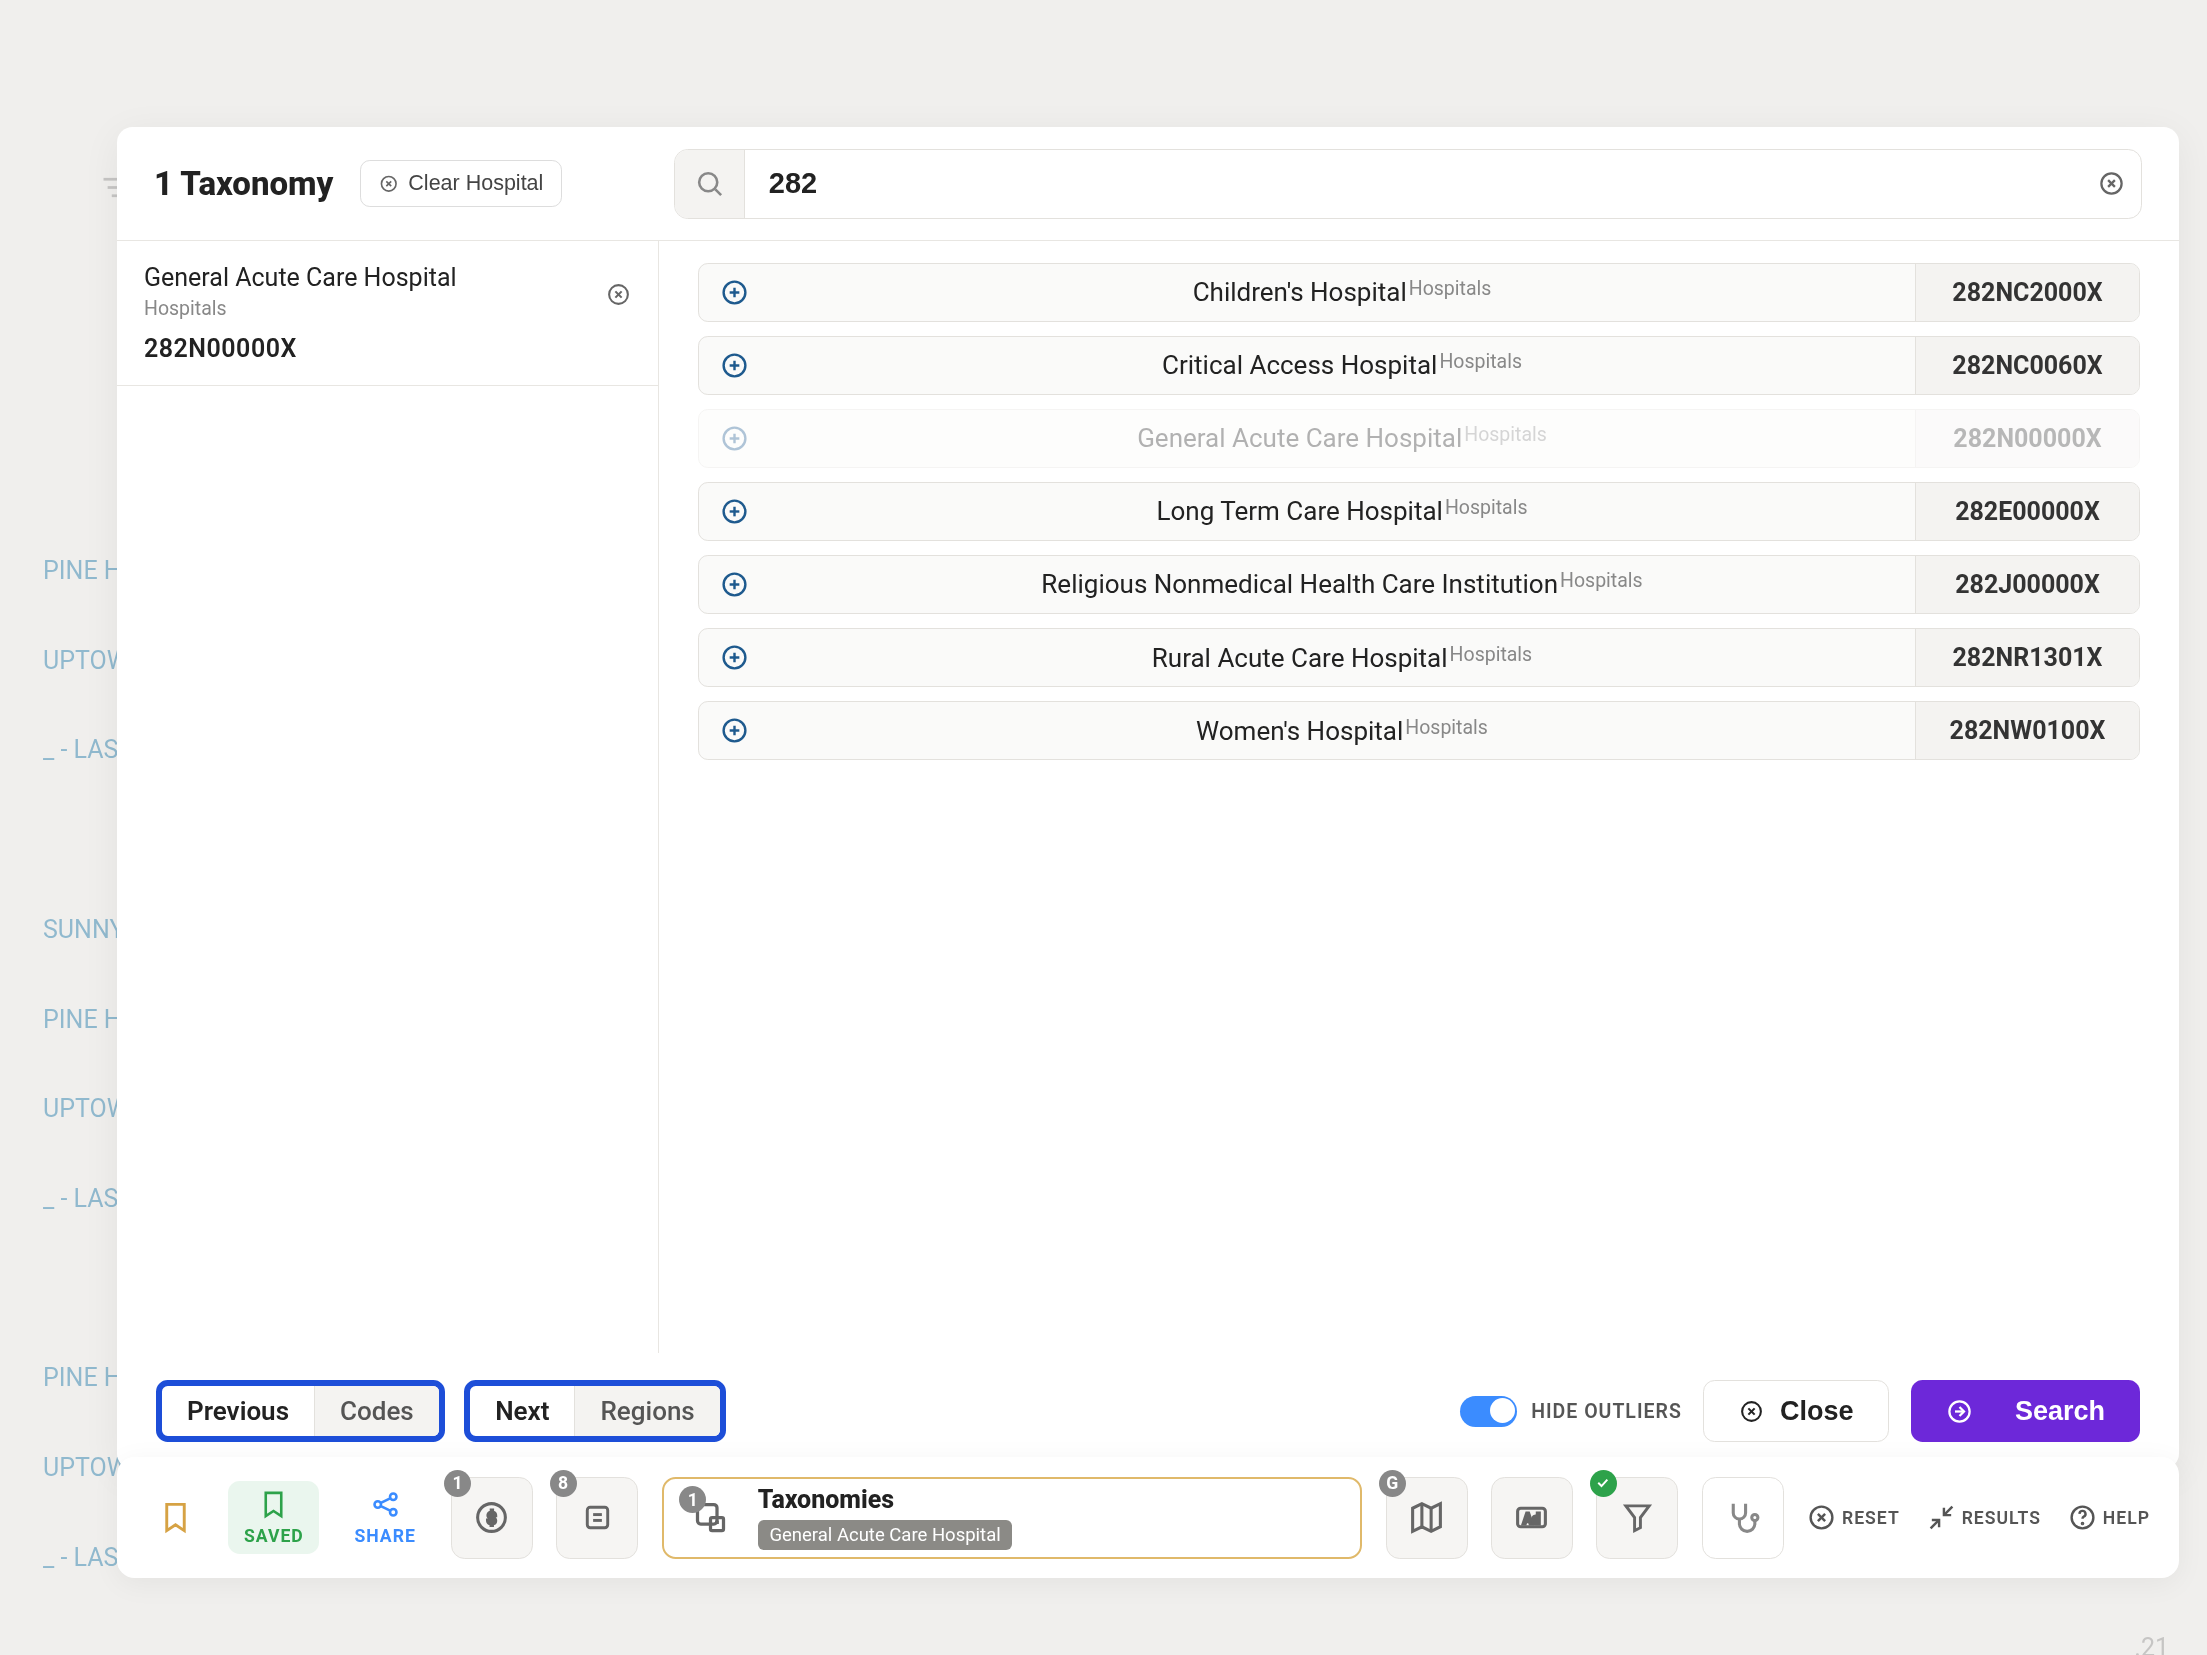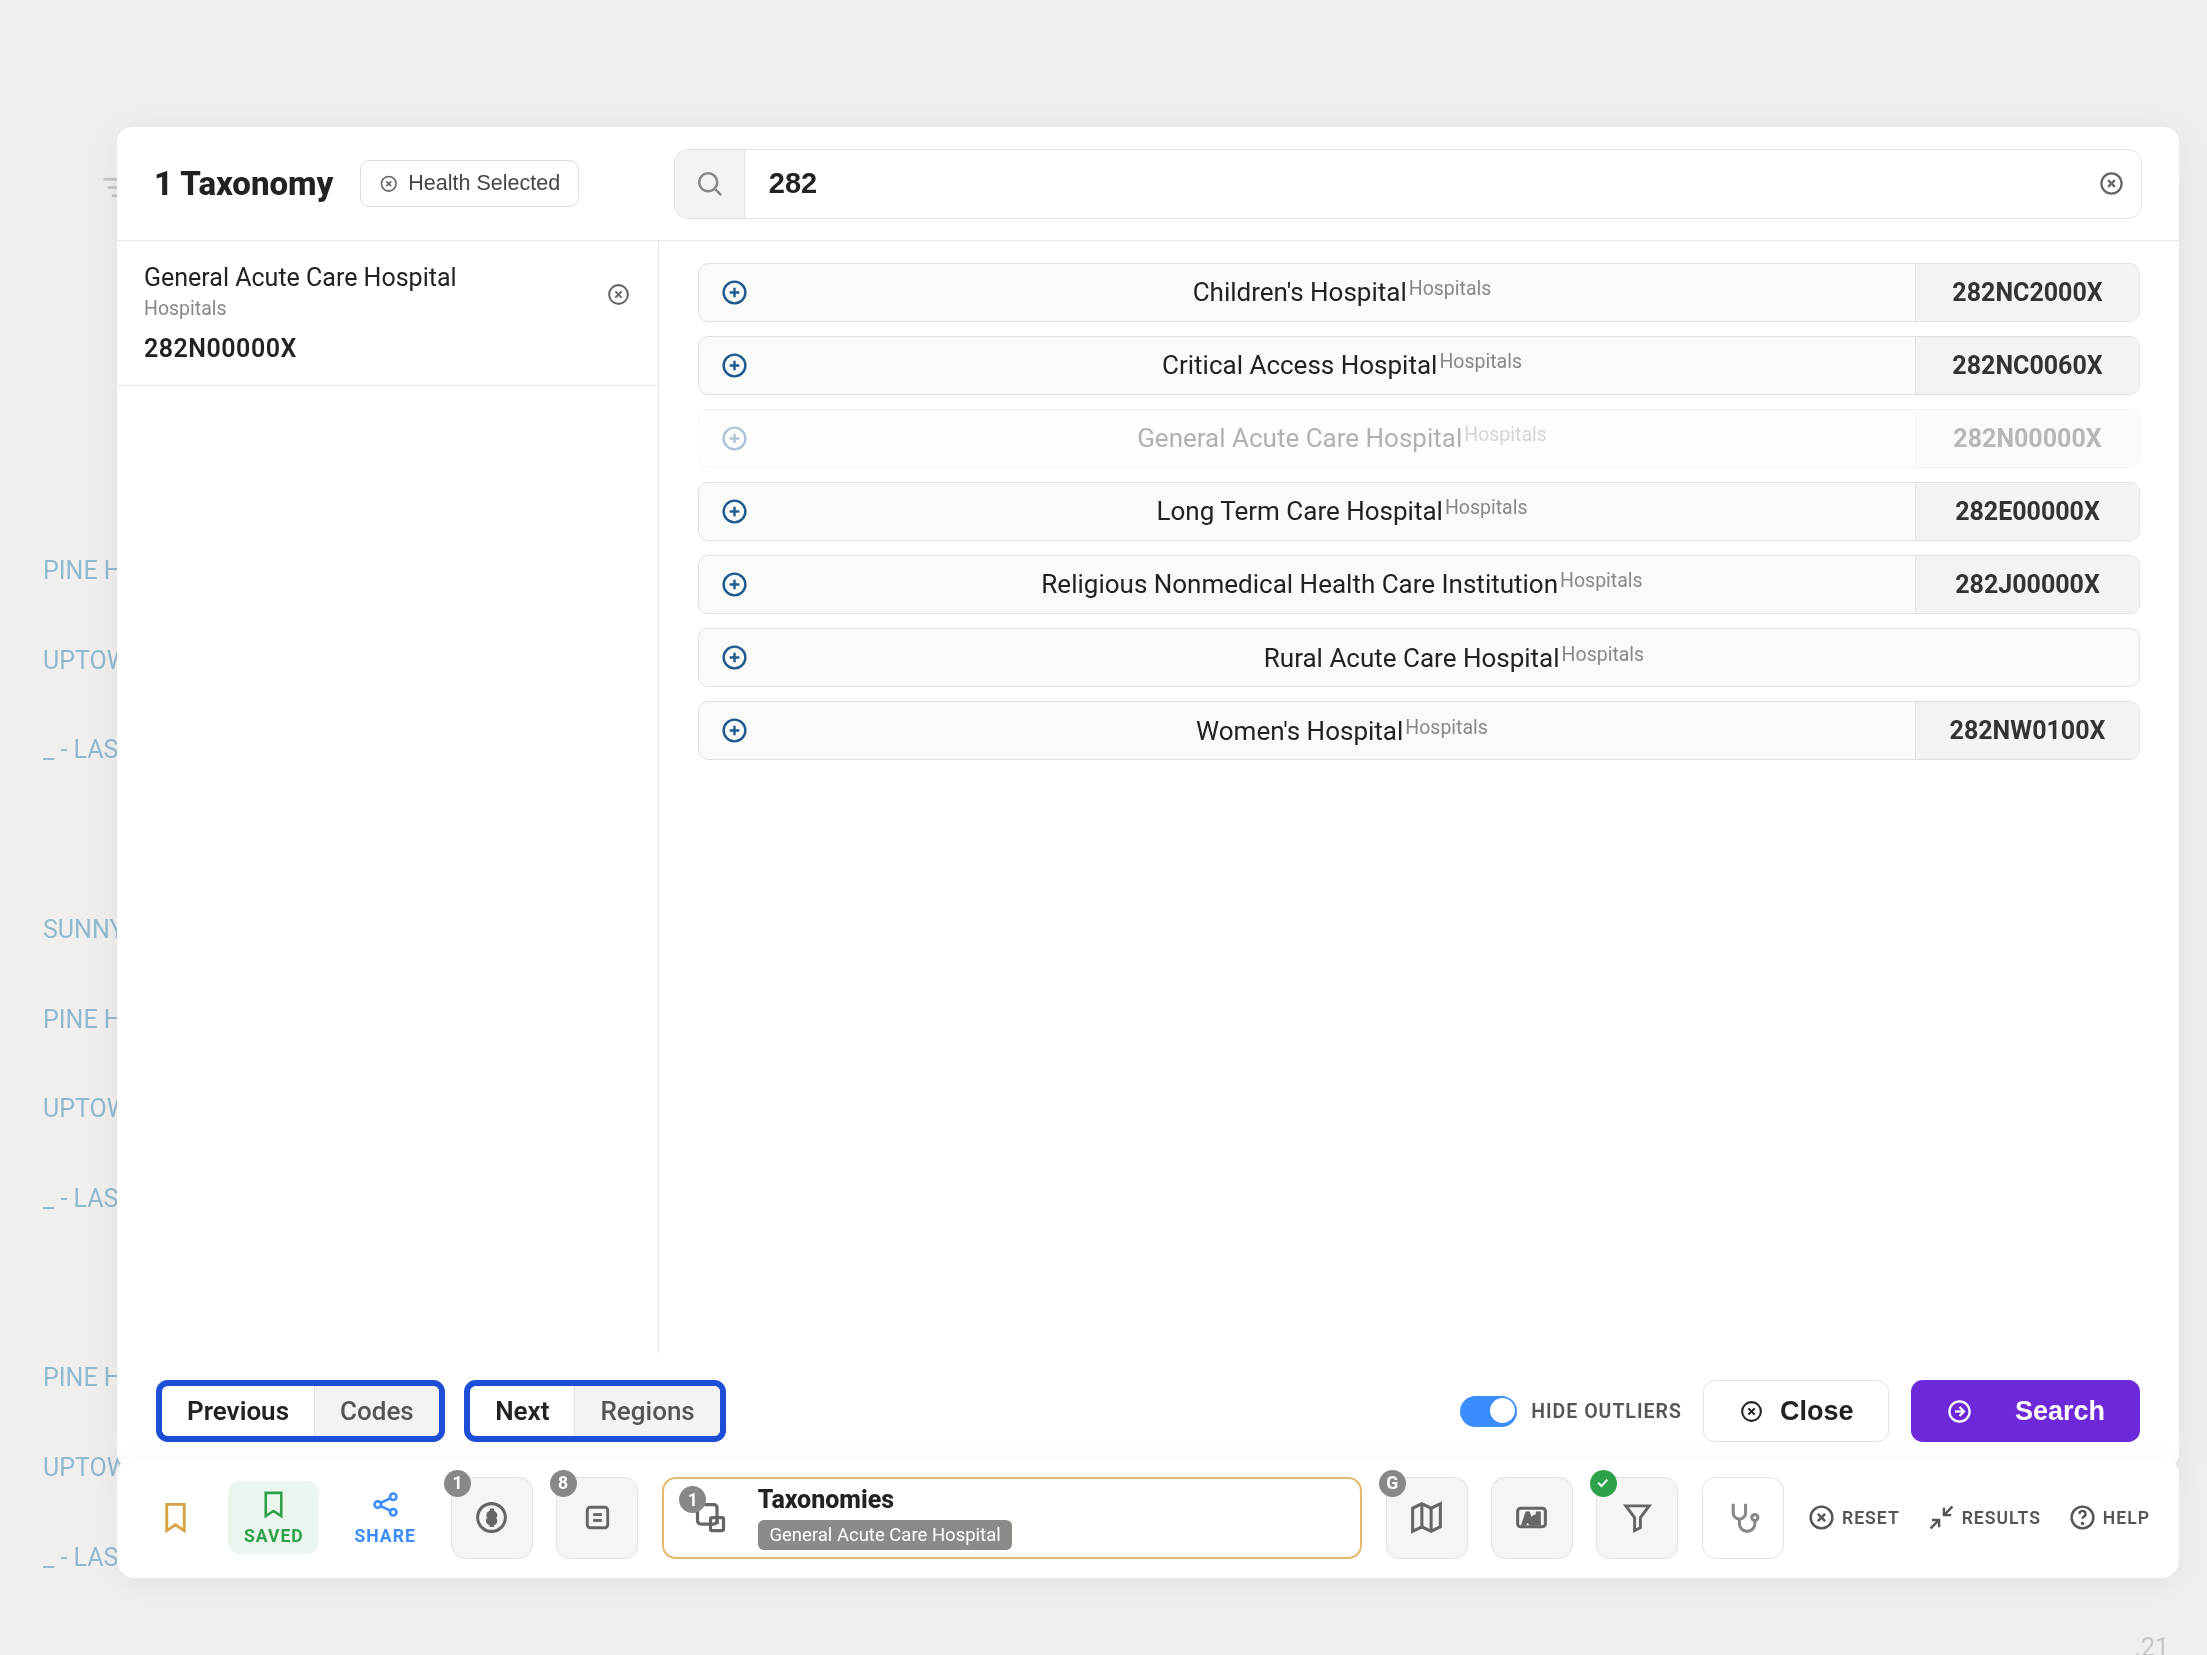--- a/index.html
+++ b/index.html
@@ -316,21 +316,21 @@
 <div class="modal">
   <div class="modal-header">
     <div class="header-left">
       <span class="header-title">1 Taxonomy</span>
       <button class="clear-selected">
         <svg width="19.5" height="19.5" viewBox="0 0 24 24" fill="none" stroke="#666" stroke-width="2">
             <circle cx="12" cy="12" r="9"></circle>
             <line x1="9" y1="9" x2="15" y2="15"></line>
             <line x1="15" y1="9" x2="9" y2="15"></line>
           </svg>
-        <span>Health Selected</span>
+        <span>Clear Hospital</span>
       </button>
     </div>
     <div class="search-wrap">
       <div class="search-icon-box">
         <svg width="31" height="31" viewBox="0 0 24 24" fill="none" stroke="#888" stroke-width="2">
             <circle cx="11" cy="11" r="7"></circle>
             <line x1="21" y1="21" x2="16.5" y2="16.5"></line>
           </svg>
       </div>
       <input class="search-input" value="282" style="">
@@ -437,20 +437,21 @@
       <svg width="29" height="29" viewBox="0 0 24 24" fill="none" stroke="#1e5a8e" stroke-width="2">
               <circle cx="12" cy="12" r="9"></circle>
               <line x1="12" y1="8" x2="12" y2="16"></line>
               <line x1="8" y1="12" x2="16" y2="12"></line>
             </svg>
     </div>
     <div class="result-main">
       <span class="result-title">Rural Acute Care Hospital</span>
       <span class="result-sub">Hospitals</span>
     </div>
+    <div class="result-code">282NR1301X</div>
   </div>
         <div class="result-row">
     <div class="result-add">
       <svg width="29" height="29" viewBox="0 0 24 24" fill="none" stroke="#1e5a8e" stroke-width="2">
               <circle cx="12" cy="12" r="9"></circle>
               <line x1="12" y1="8" x2="12" y2="16"></line>
               <line x1="8" y1="12" x2="16" y2="12"></line>
             </svg>
     </div>
     <div class="result-main">

